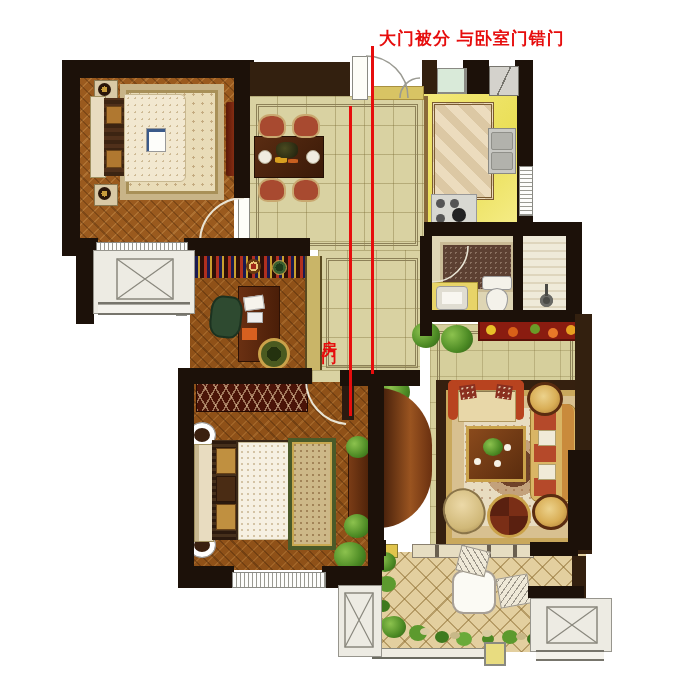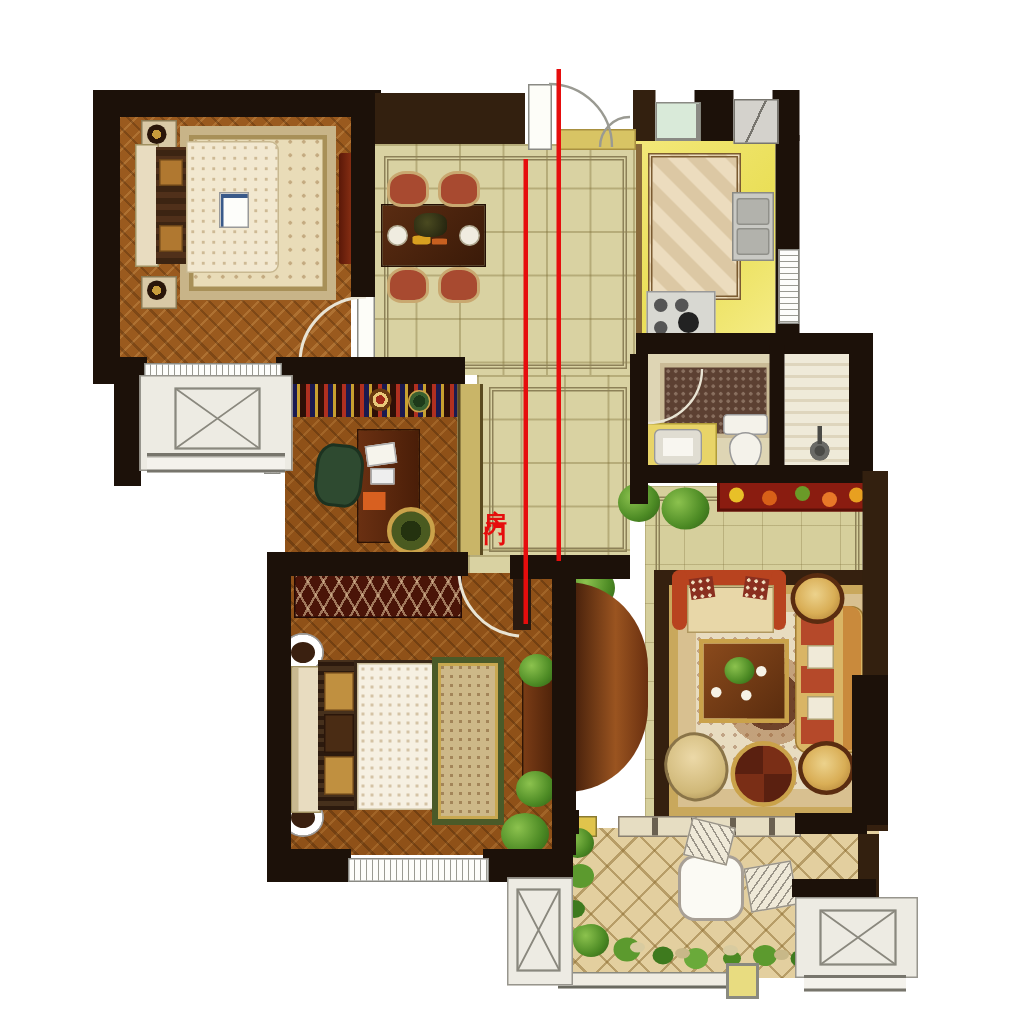--- a/index.html
+++ b/index.html
@@ -260,15 +260,16 @@
   <div class="wall" style="left:528px;top:586px;width:56px;height:12px;"></div>
   <div class="acbase" style="left:530px;top:598px;width:80px;height:52px;"></div>
   <svg style="left:546px;top:606px;" width="52" height="38">
       <rect x="1" y="1" width="50" height="36" fill="none" stroke="#8a887e" stroke-width="1.5"></rect>
       <path d="M1,1 L51,37 M51,1 L1,37" stroke="#8a887e" stroke-width="1.2"></path>
     </svg>
   <div class="abs" style="left:536px;top:650px;width:68px;height:7px;background:#f4f2ec;border-top:2px solid #77756c;border-bottom:2px solid #77756c;"></div>
 
   <div class="rline" style="left:349px;top:106px;height:310px;"></div>
   <div class="rline" style="left:371px;top:46px;height:328px;"></div>
+  <div class="note" style="left:379px;top:27px;">大门被分 与卧室门错门</div>
   <div class="vnote" style="left:318px;top:326px;">房门</div>
 
 </div>
 
 </body></html>

